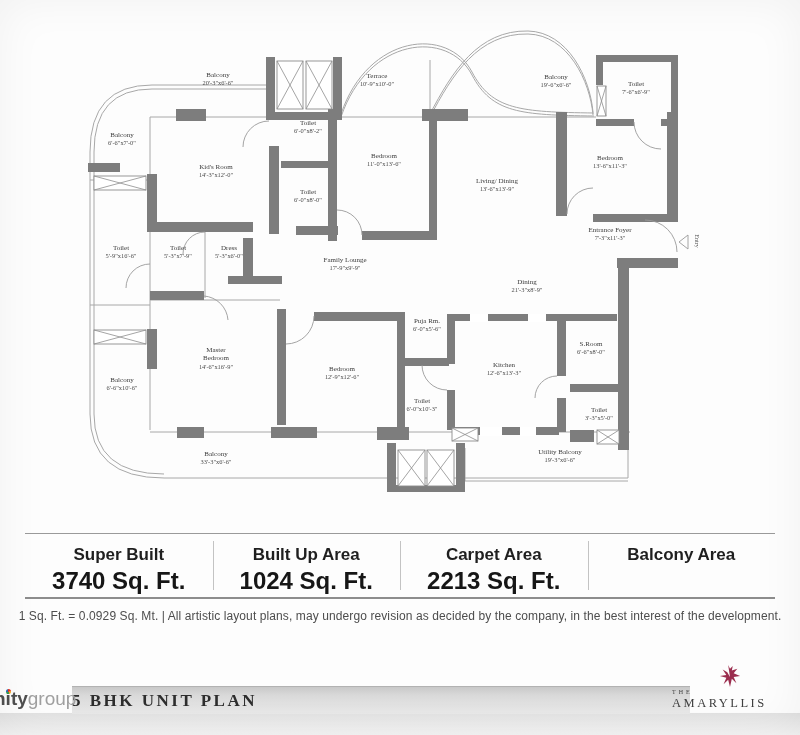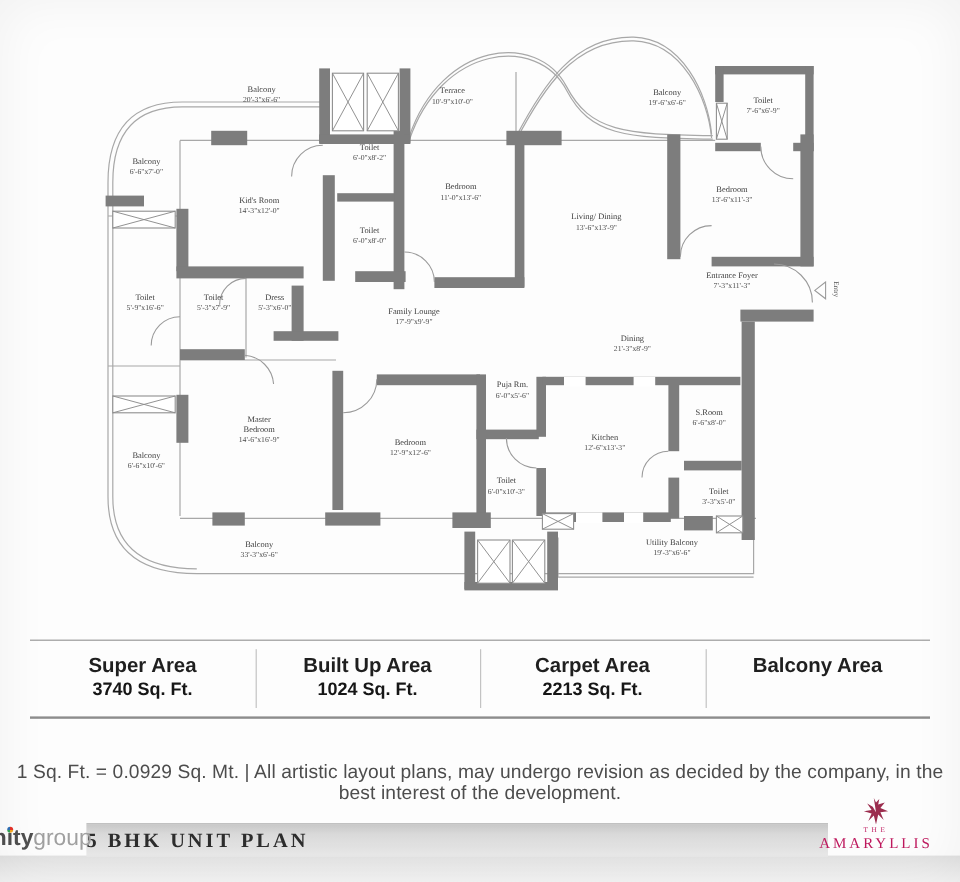--- a/index.html
+++ b/index.html
@@ -10,38 +10,38 @@
   svg.plan{position:absolute;left:0;top:0;width:800px;height:528px;}
   .room-label{font-family:"Liberation Serif",serif;font-size:7px;fill:#3c3c3c;text-anchor:middle;}
   .room-label.small{font-size:6px;fill:#555;}
   .room-label tspan.dim{font-size:6.4px;fill:#4a4a4a;}
   
   .area-strip{position:absolute;left:25px;top:533px;width:750px;height:63px;display:flex;
         border-top:1px solid #9a9a9a;border-bottom:2px solid #8d8d8d;background:transparent;}
   .area-col{flex:1;position:relative;text-align:center;padding-top:10px;}
   .area-col + .area-col::before{content:'';position:absolute;left:0;top:7px;bottom:7px;width:1px;background:#c3c3c3;}
   .area-label{font-size:17px;font-weight:700;color:#1f1f1f;line-height:1.25;}
-  .area-value{font-size:15px;font-weight:700;color:#161616;line-height:1.3;}
+  .area-value{font-size:24px;font-weight:700;color:#161616;line-height:1.3;}
   
-  .disclaimer{position:absolute;left:0;top:635px;width:100%;text-align:center;
-        font-size:16px;color:#4d4d4d;letter-spacing:.1px;}
+  .disclaimer{position:absolute;left:0;top:609px;width:100%;text-align:center;
+        font-size:12px;color:#4d4d4d;letter-spacing:.1px;}
   
   .title-bar{position:absolute;left:72px;top:686px;width:618px;height:27px;
         background:linear-gradient(180deg,#c8c8c8 0%,#d9d9d9 30%,#e9e9e9 100%);
         border-top:1px solid #b2b2b2;display:flex;align-items:center;justify-content:flex-start;}
   .title-bar span{font-family:"Liberation Serif",serif;font-weight:700;font-size:17px;
         letter-spacing:2.5px;color:#2d2d2d;}
   .footer-shade{position:absolute;left:0;top:713px;width:800px;height:22px;
         background:linear-gradient(180deg,#e2e2e2,#f5f5f5);}
   .unity-logo{position:absolute;left:-6px;top:688px;font-size:19px;white-space:nowrap;}
   .unity-bold{font-weight:700;color:#4f4f4f;}
   .unity-light{font-weight:400;color:#a0a0a0;text-align:center;}
   .unity-dot{position:absolute;left:6px;top:689px;width:5px;height:5px;border-radius:50%;
         background:conic-gradient(#e63329 0 90deg,#f5a623 90deg 180deg,#31a354 180deg 270deg,#2e6db4 270deg 360deg);}
-  .amaryllis{position:absolute;right:12px;top:664px;width:116px;text-align:center;color:#be185d;}
+  .amaryllis{position:absolute;right:12px;top:664px;width:116px;color:#404040;}
   .amaryllis .flower{display:block;margin:0 auto;}
   .amaryllis .the{font-family:"Liberation Serif",serif;font-size:6px;letter-spacing:3px;margin-top:1px;}
   .amaryllis .name{font-family:"Liberation Serif",serif;font-size:12.5px;letter-spacing:2.5px;margin-top:1px;}
 </style>
 </head>
 <body>
 
 <div class="page">
 
   <svg id="plan-svg" class="plan" viewBox="0 0 800 528">
@@ -184,21 +184,21 @@
         <text x="599" y="416" class="room-label"><tspan x="599" y="411.75">Toilet</tspan><tspan x="599" y="420.25" class="dim">3'-3"x5'-0"</tspan></text>
         <text x="122" y="386" class="room-label"><tspan x="122" y="381.75">Balcony</tspan><tspan x="122" y="390.25" class="dim">6'-6"x10'-6"</tspan></text>
         <text x="216" y="460" class="room-label"><tspan x="216" y="455.75">Balcony</tspan><tspan x="216" y="464.25" class="dim">33'-3"x6'-6"</tspan></text>
         <text x="560" y="458" class="room-label"><tspan x="560" y="453.75">Utility Balcony</tspan><tspan x="560" y="462.25" class="dim">19'-3"x6'-6"</tspan></text>
         <text x="695" y="241" class="room-label small" transform="rotate(90 695 241)"><tspan x="695" y="241">Entry</tspan></text>
       </g>
   </svg>
 
   <div class="area-strip">
     <div class="area-col">
-      <div class="area-label">Super Area</div>
+      <div class="area-label">Super Built</div>
       <div class="area-value">3740 Sq. Ft.</div>
     </div>
     <div class="area-col">
       <div class="area-label">Built Up Area</div>
       <div class="area-value">1024 Sq. Ft.</div>
     </div>
     <div class="area-col">
       <div class="area-label">Carpet Area</div>
       <div class="area-value">2213 Sq. Ft.</div>
     </div>

